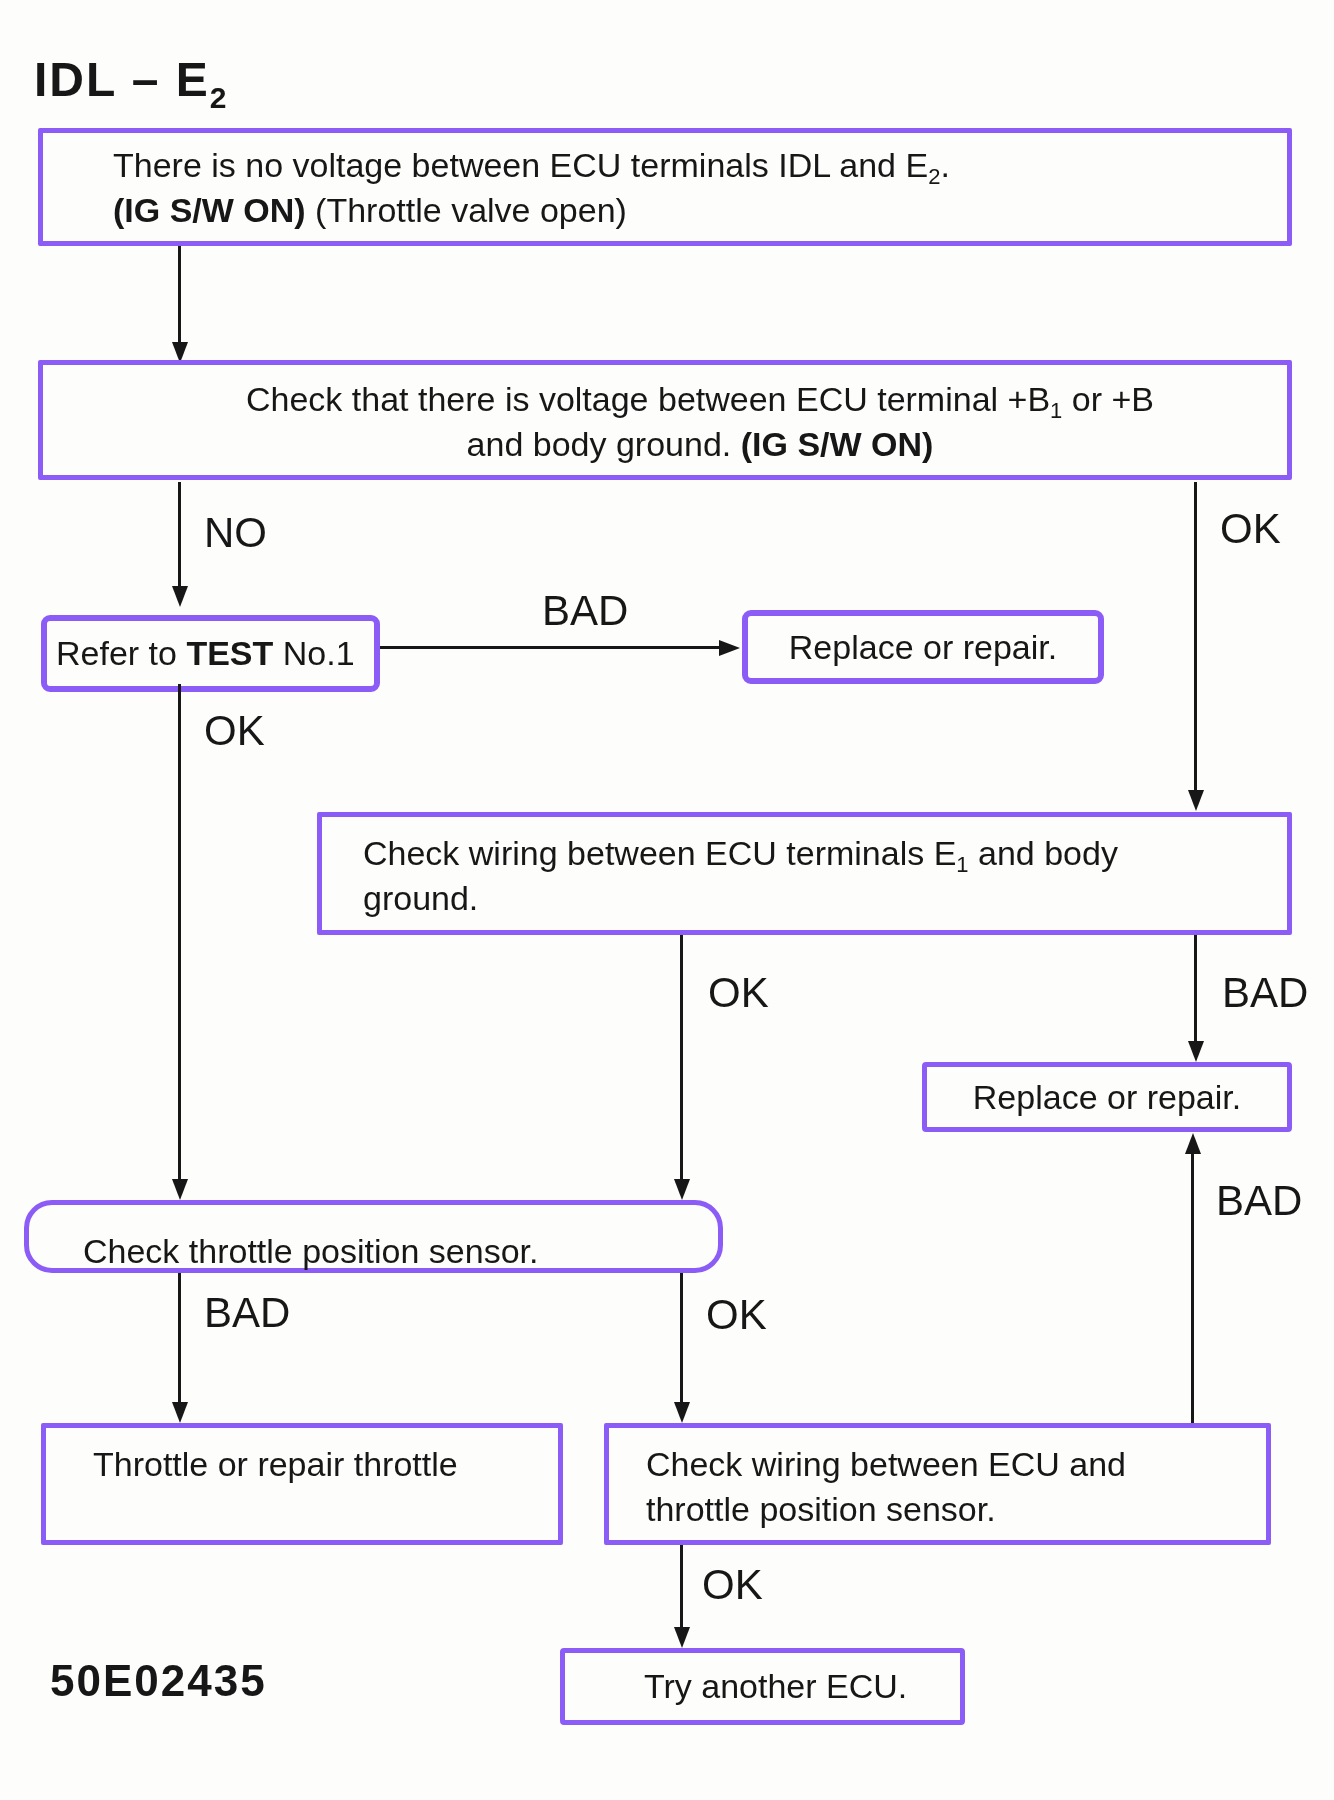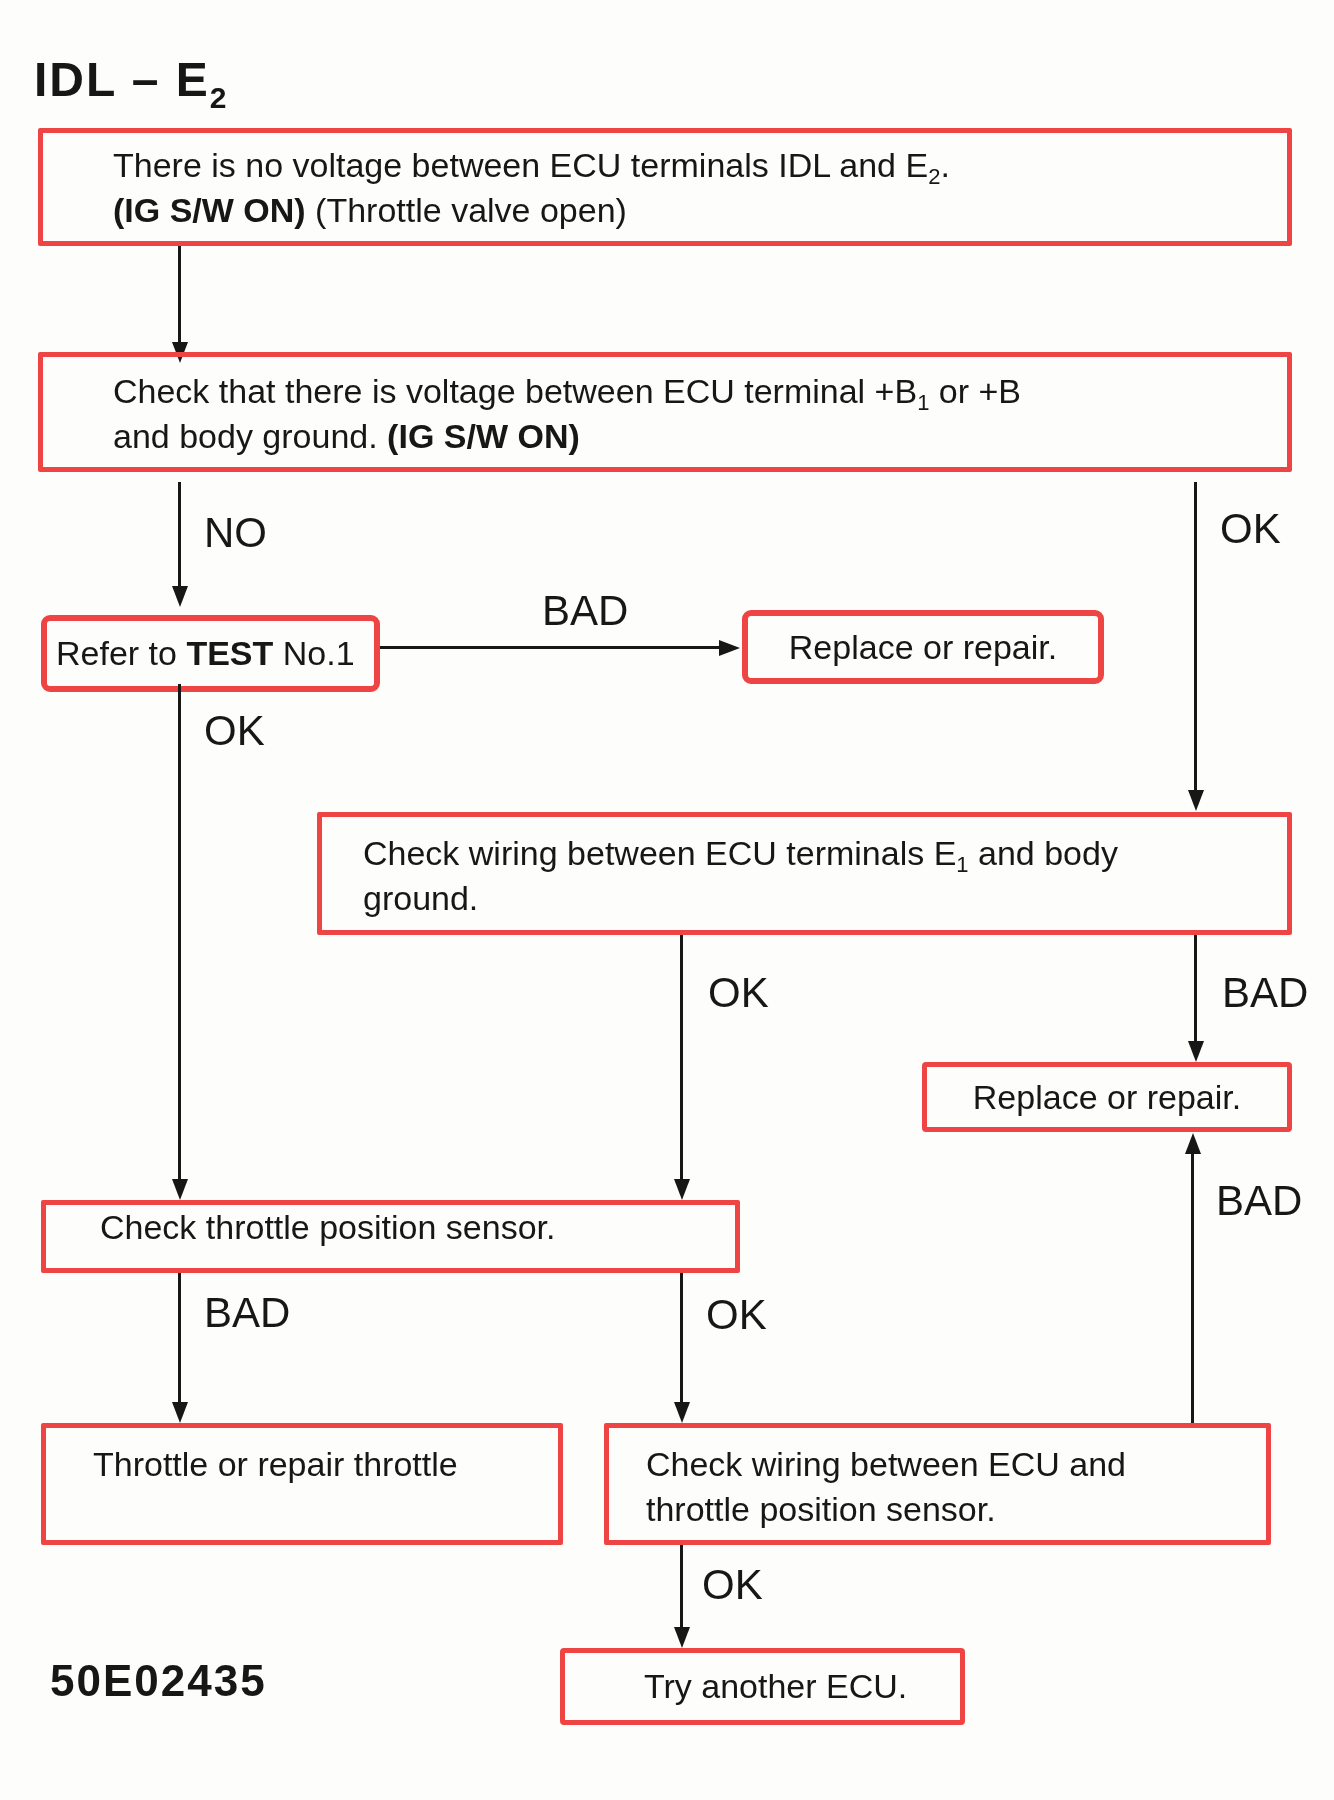--- a/index.html
+++ b/index.html
@@ -13,21 +13,21 @@
     position:absolute;left:34px;top:52px;
     font-size:48px;font-weight:700;letter-spacing:2px;white-space:nowrap;
   }
   .title sub{font-size:30px;line-height:0;vertical-align:-12px;font-weight:700;}
   .figcode{
     position:absolute;left:50px;top:1656px;
     font-size:44px;font-weight:700;letter-spacing:2px;white-space:nowrap;
   }
   .node{
     position:absolute;box-sizing:border-box;
-    border:5px solid #ef4444;background:transparent;border-radius:2px;
+    border:5px solid #8b5cf6;background:transparent;border-radius:2px;
   }
   .node .txt{font-size:34px;line-height:45px;white-space:nowrap;}
   .node .b{font-weight:700;}
   .node sub{font-size:22px;line-height:0;vertical-align:-7px;}
   .small{border-width:6px;border-radius:9px;display:flex;align-items:center;}
   .centered{justify-content:center;}
   .blabel{
     position:absolute;font-size:42px;line-height:42px;color:#171717;white-space:nowrap;
   }
   .vl{position:absolute;width:3px;background:#171717;}
@@ -45,21 +45,21 @@
   <div class="title"><span>IDL – E</span><sub>2</sub></div>
 
   <div class="node" style="left:38px;top:128px;width:1254px;height:118px;padding:10px 0 0 70px;">
     <div class="txt"><span>There is no voltage between ECU terminals IDL and E</span><sub>2</sub><span>.</span></div>
     <div class="txt"><span class="b">(IG S/W ON)</span><span> (Throttle valve open)</span></div>
   </div>
 
   <div class="vl" style="left:178px;top:246px;height:98px;"></div>
   <div class="ah down" style="left:172px;top:342px;"></div>
 
-  <div class="node" style="left:38px;top:352px;width:1254px;height:120px;padding:12px 0 0 70px;">
+  <div class="node" style="left:38px;top:360px;width:1254px;height:120px;padding:12px 0 0 70px;text-align:center;">
     <div class="txt"><span>Check that there is voltage between ECU terminal +B</span><sub>1</sub><span> or +B</span></div>
     <div class="txt"><span>and body ground. </span><span class="b">(IG S/W ON)</span></div>
   </div>
 
   <div class="vl" style="left:178px;top:482px;height:106px;"></div>
   <div class="ah down" style="left:172px;top:586px;"></div>
   <div class="blabel" style="left:204px;top:512px;">NO</div>
 
   <div class="vl" style="left:1194px;top:482px;height:310px;"></div>
   <div class="ah down" style="left:1188px;top:790px;"></div>
@@ -95,21 +95,21 @@
   <div class="blabel" style="left:1222px;top:972px;">BAD</div>
 
   <div class="node small centered" style="left:922px;top:1062px;width:370px;height:70px;border-width:5px;border-radius:4px;">
     <div class="txt">Replace or repair.</div>
   </div>
 
   <div class="vl" style="left:1191px;top:1152px;height:271px;"></div>
   <div class="ah up" style="left:1185px;top:1133px;"></div>
   <div class="blabel" style="left:1216px;top:1180px;">BAD</div>
 
-  <div class="node" style="left:41px;top:1200px;width:699px;height:73px;padding:0 0 0 54px;">
+  <div class="node" style="left:24px;top:1200px;width:699px;height:73px;padding:24px 0 0 54px;border-radius:28px;">
     <div class="txt">Check throttle position sensor.</div>
   </div>
 
   <div class="vl" style="left:178px;top:1273px;height:130px;"></div>
   <div class="ah down" style="left:172px;top:1402px;"></div>
   <div class="blabel" style="left:204px;top:1292px;">BAD</div>
 
   <div class="vl" style="left:680px;top:1273px;height:130px;"></div>
   <div class="ah down" style="left:674px;top:1402px;"></div>
   <div class="blabel" style="left:706px;top:1294px;">OK</div>

